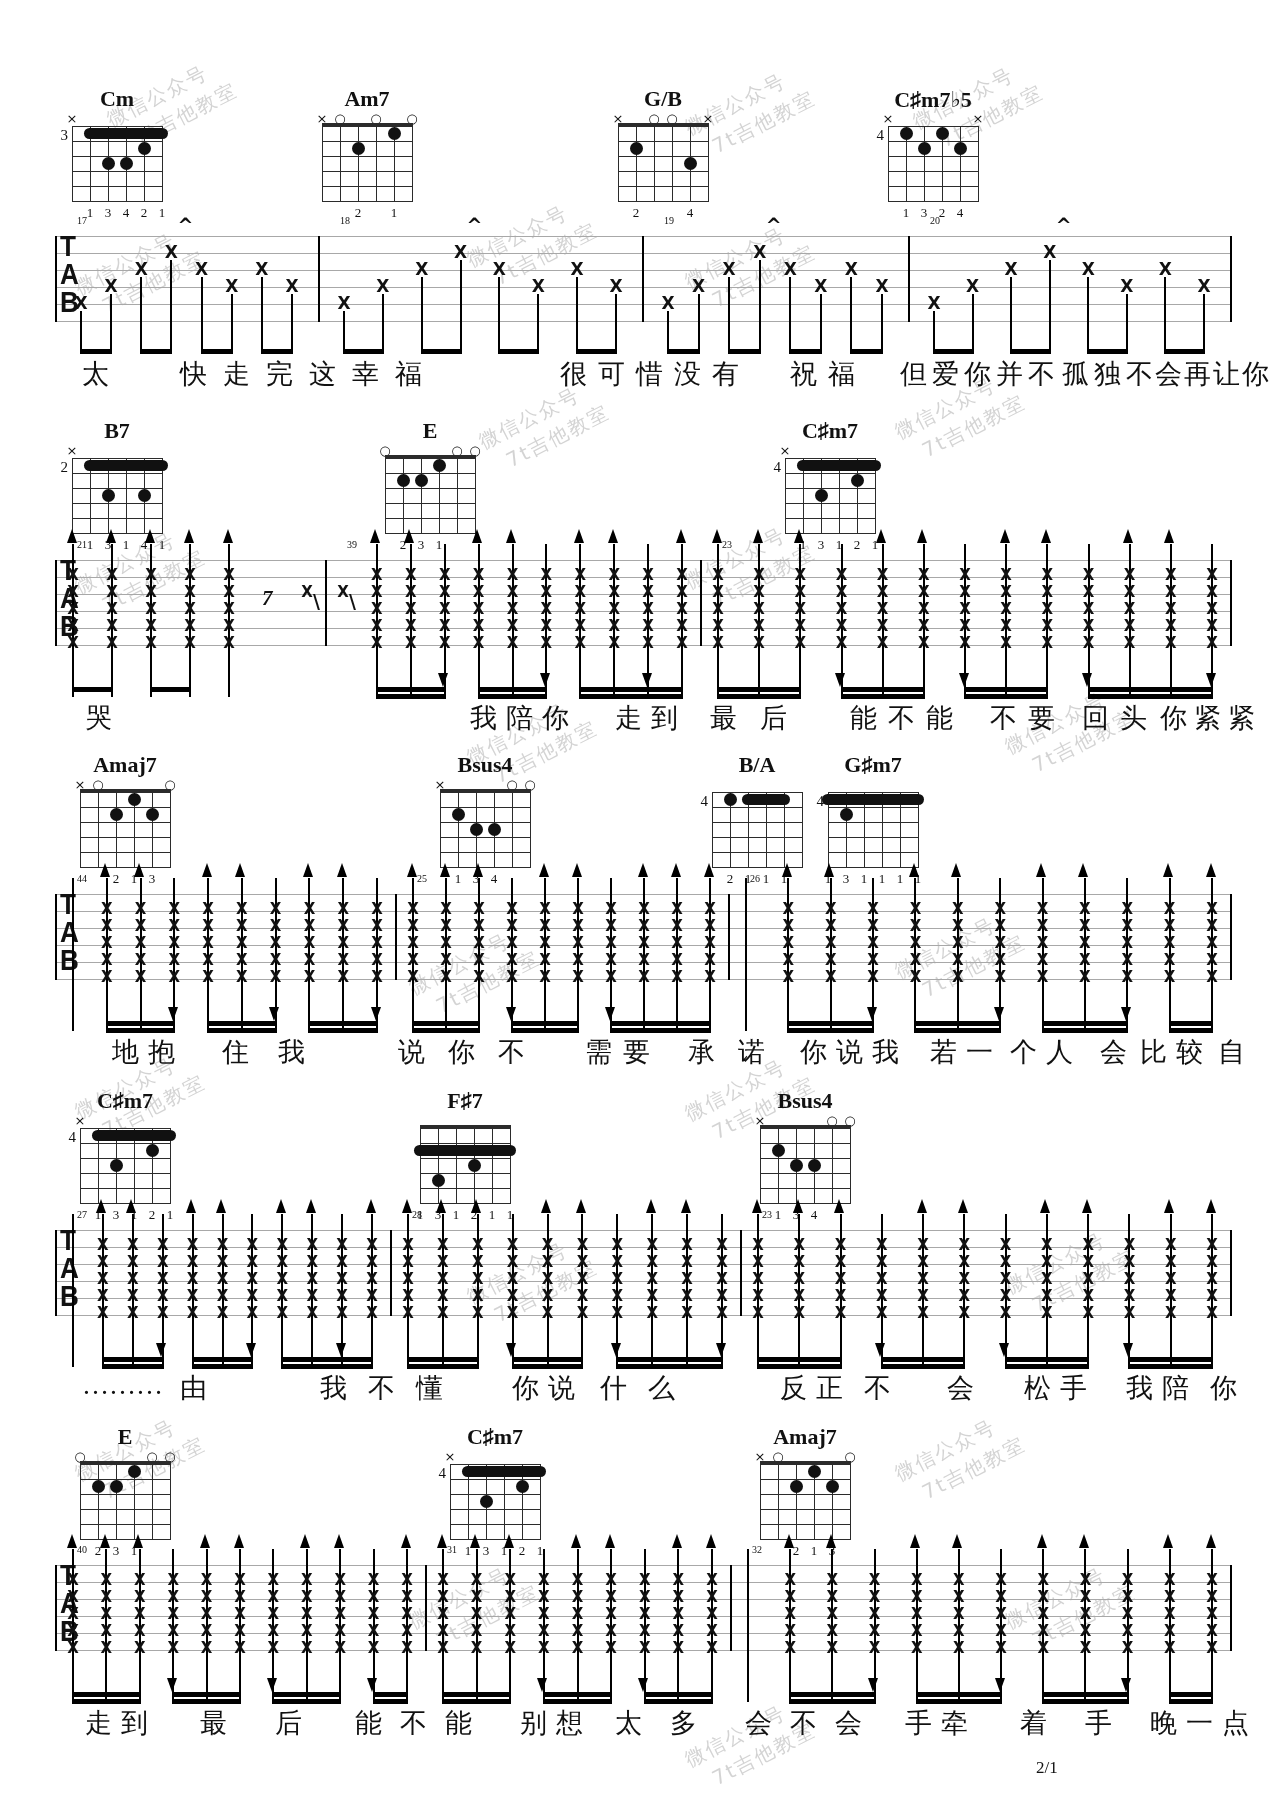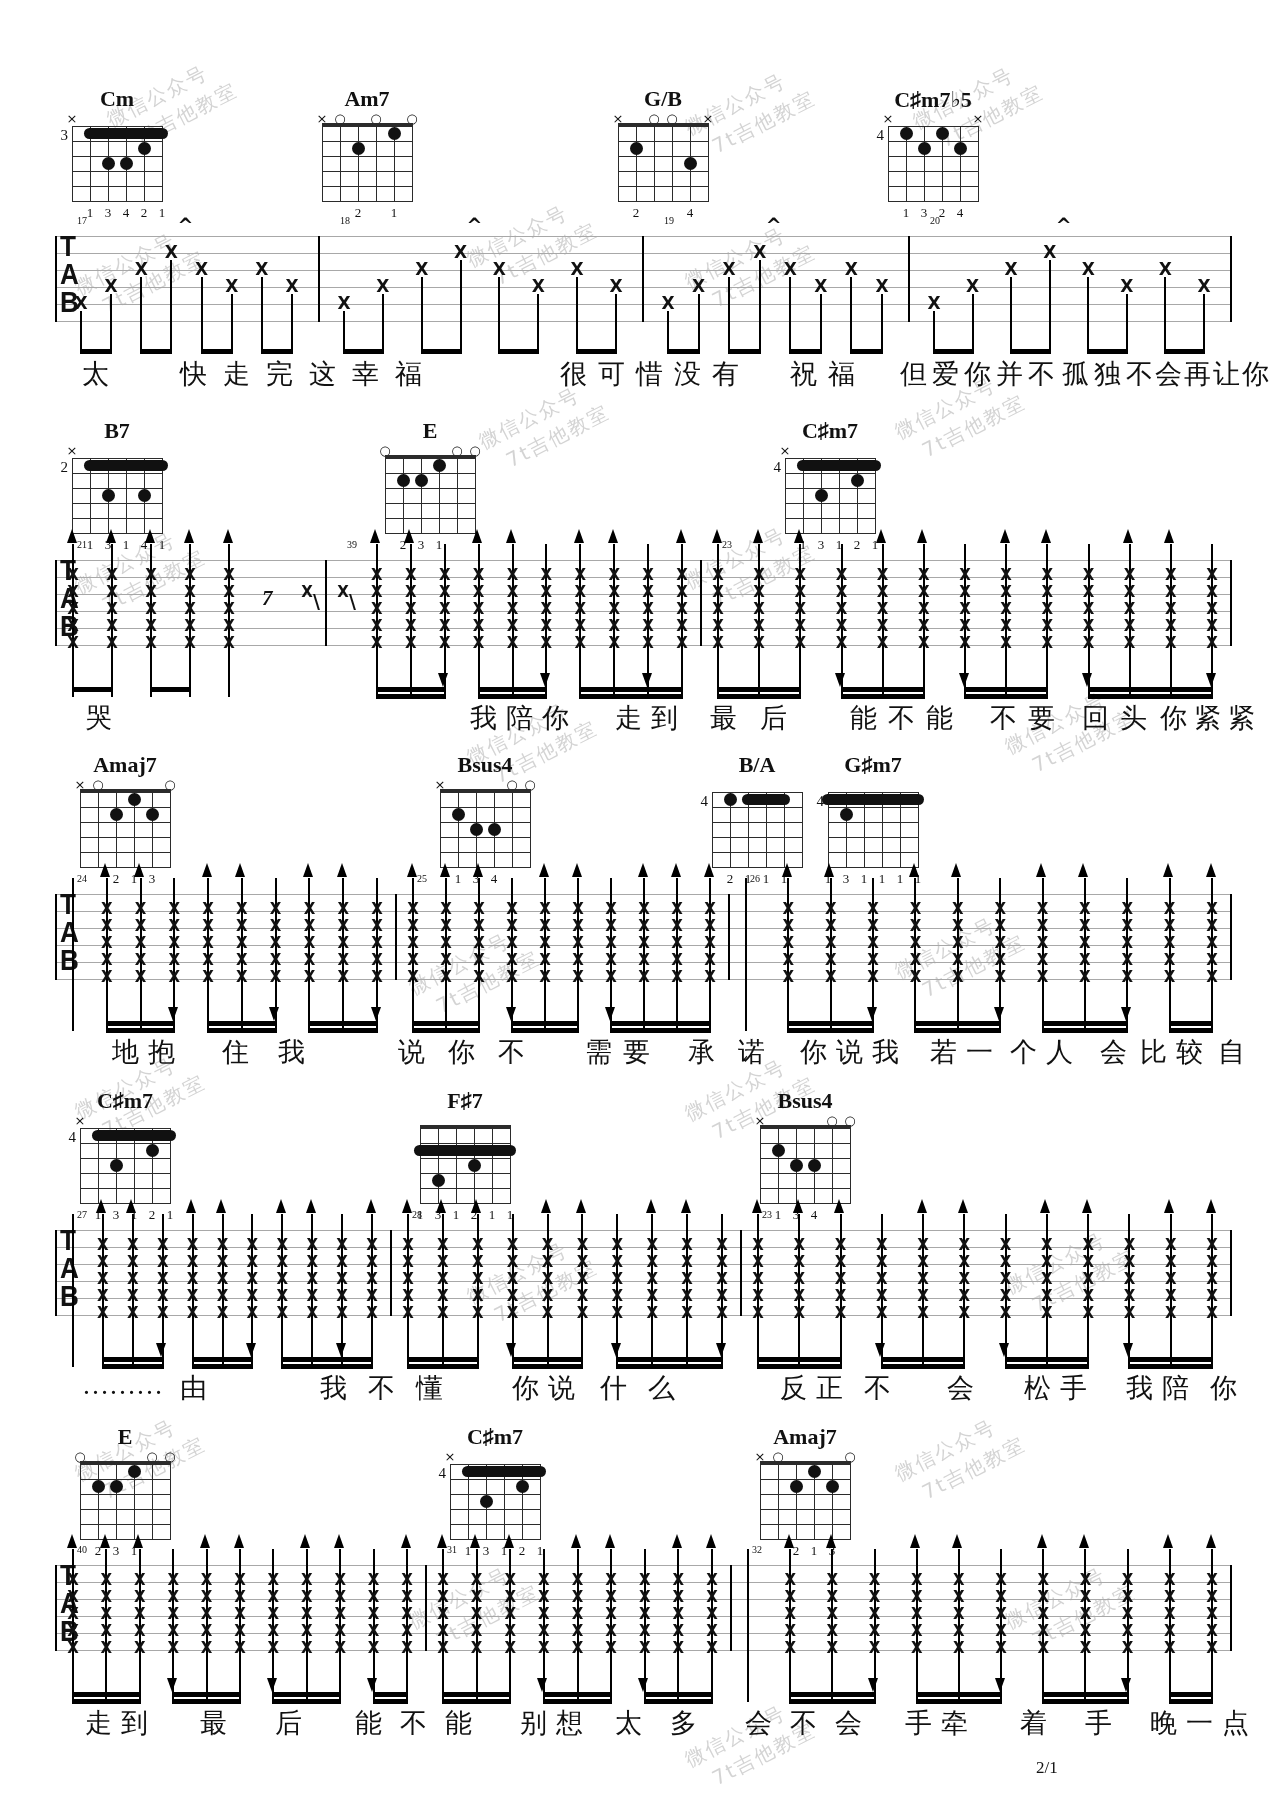--- a/index.html
+++ b/index.html
@@ -759,21 +759,21 @@
     <div class="staffline" style="left: 55px; top: 894px; width: 1175px;"></div>
     <div class="staffline" style="left: 55px; top: 911px; width: 1175px;"></div>
     <div class="staffline" style="left: 55px; top: 928px; width: 1175px;"></div>
     <div class="staffline" style="left: 55px; top: 945px; width: 1175px;"></div>
     <div class="staffline" style="left: 55px; top: 962px; width: 1175px;"></div>
     <div class="staffline" style="left: 55px; top: 979px; width: 1175px;"></div>
     <div class="barline" style="left: 55px; top: 894px; height: 86px; width: 1.5px;"></div>
     <div class="barline" style="left: 395px; top: 894px; height: 86px; width: 2px;"></div>
     <div class="barline" style="left: 728px; top: 894px; height: 86px; width: 2px;"></div>
     <div class="barline" style="left: 1230px; top: 894px; height: 86px; width: 2px;"></div>
-    <div class="mnum" style="left: 77px; top: 873px;">24</div>
+    <div class="mnum" style="left: 77px; top: 873px;">44</div>
     <div class="mnum" style="left: 417px; top: 873px;">25</div>
     <div class="mnum" style="left: 750px; top: 873px;">26</div>
     <div class="tabclef" style="left: 59px; top: 890px;">T</div>
     <div class="tabclef" style="left: 59px; top: 918px;">A</div>
     <div class="tabclef" style="left: 59px; top: 946px;">B</div>
     <div class="stem" style="left: 72px; top: 878px; height: 153px;"></div>
     <div class="stem" style="left: 105.778px; top: 878px; height: 153px;"></div>
     <div class="tx" style="left: 99.7778px; top: 902px;">X</div>
     <div class="tx" style="left: 99.7778px; top: 919px;">X</div>
     <div class="tx" style="left: 99.7778px; top: 936px;">X</div>

